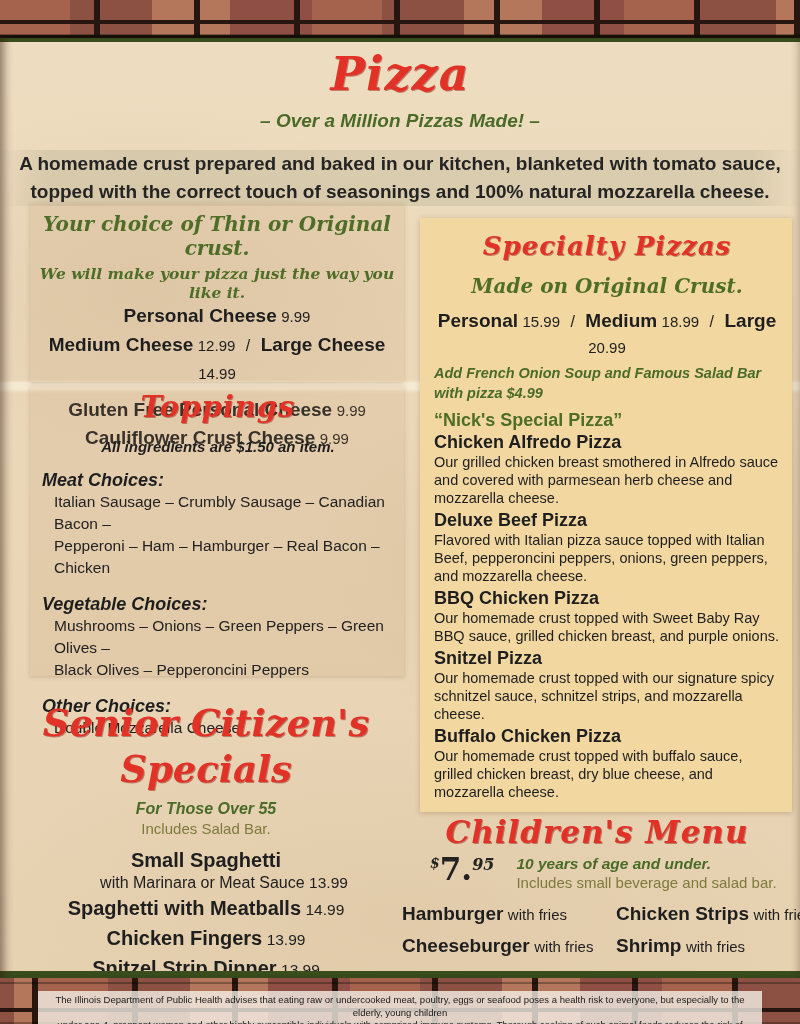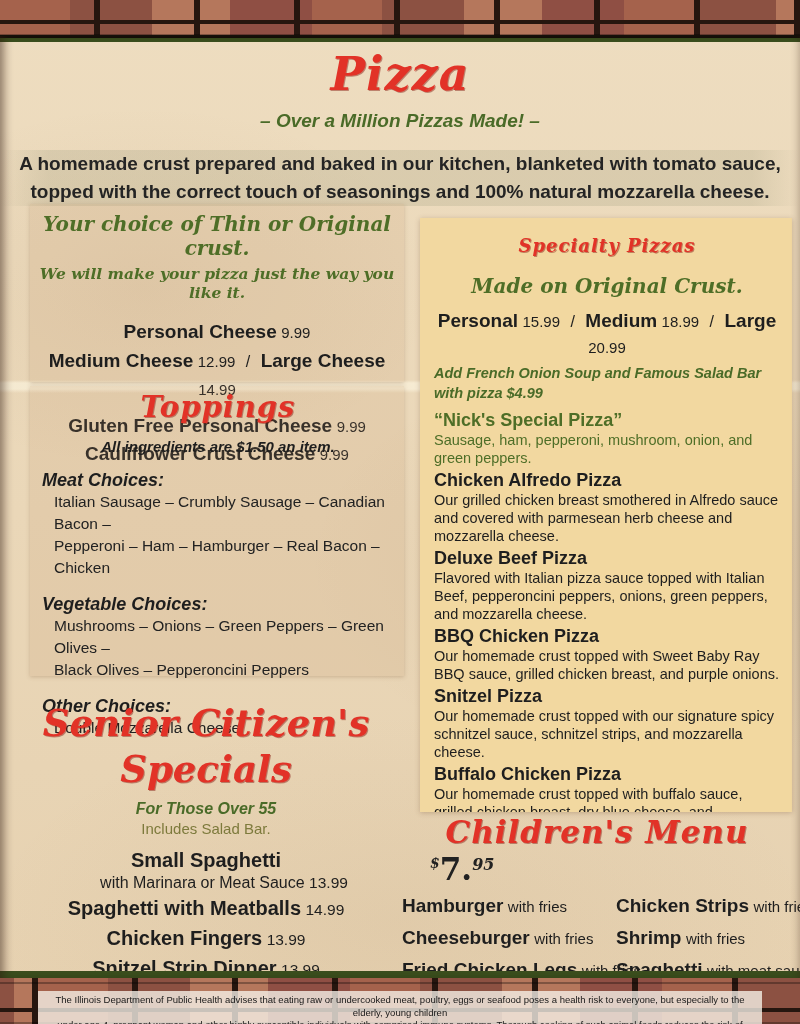--- a/index.html
+++ b/index.html
@@ -47,21 +47,21 @@
   .header{position:absolute;top:48px;left:0;width:800px;text-align:center;}
   .title{font-size:46px;line-height:52px;}
   .tagline{font-size:19px;font-weight:bold;font-style:italic;color:#4a6b28;margin-top:10px;}
   .intro{margin-top:18px;font-size:19px;font-weight:bold;color:#242424;}
   .intro div{line-height:28px;background:linear-gradient(90deg,rgba(150,150,118,0) 0%,rgba(150,150,118,0.22) 6%,rgba(150,150,118,0.22) 94%,rgba(150,150,118,0) 100%);}
   
   .panel{position:absolute;background:rgba(193,147,106,0.16);box-shadow:0 1px 4px rgba(110,70,40,0.25);}
   .crust-box{left:30px;top:204px;width:374px;height:178px;text-align:center;padding-top:8px;box-sizing:border-box;}
   .crust-h{font-size:20px;}
   .crust-sub{font-size:15.5px;margin-top:4px;}
-  .crust-items{margin-top:16px;}
+  .crust-items{margin-top:0;}
   .mi-name{font-size:20px;font-weight:bold;}
   .mi-price{font-size:15px;}
   .crust-row{line-height:28px;}
   .crust-row.gap{margin-top:9px;line-height:26px;}
   .crust-row .mi-name{font-size:19px;}
   .slash{font-size:16px;padding:0 6px;}
   .toppings-box{left:30px;top:386px;width:374px;height:290px;box-sizing:border-box;padding:2px 10px 0 12px;}
   .top-h{text-align:center;font-size:29px;line-height:38px;}
   .top-note{text-align:center;font-size:15px;font-weight:bold;font-style:italic;margin-top:12px;}
   .tgroup{margin-top:15px;}
@@ -74,21 +74,21 @@
   .senior-sub2{font-size:15px;margin-top:2px;}
   .sr-items{margin-top:12px;}
   .sr-name{font-size:20px;font-weight:bold;}
   .sr-price{font-size:15.5px;}
   .sr-sub{font-size:16px;line-height:22px;padding-left:36px;}
   .sr-row{line-height:29px;}
   
   .specialty-box{position:absolute;left:420px;top:218px;width:372px;height:594px;
     background:#f2d8a0;box-shadow:0 1px 5px rgba(110,70,40,0.3);
     box-sizing:border-box;padding:8px 12px 0 14px;overflow:hidden;}
-  .sp-h{text-align:center;font-size:18px;line-height:36px;margin-top:2px;}
+  .sp-h{text-align:center;font-size:26px;line-height:36px;margin-top:2px;}
   .sp-sub{text-align:center;font-size:20px;margin-top:10px;}
   .sp-sizes{text-align:center;margin-top:10px;line-height:26px;}
   .sp-sizes .mi-name{font-size:19px;}
   .sp-note{font-size:14.5px;font-weight:bold;font-style:italic;color:#4a6b28;line-height:20px;margin-top:2px;margin-bottom:6px;}
   .sp-item-name{font-size:18px;font-weight:bold;line-height:22px;}
   .sp-desc{font-size:14.5px;line-height:18px;width:348px;margin-bottom:2px;}
   .sp-item-name.green, .sp-desc.green{color:#4e6e27;}
   
   .children{position:absolute;left:396px;top:812px;width:402px;}
   .ch-h{text-align:center;font-size:31px;line-height:40px;}
@@ -208,21 +208,20 @@
       <span class="mi-name">Medium</span>
       <span class="mi-price">18.99</span>
       <span class="slash">/</span>
       <span class="mi-name">Large</span>
       <span class="mi-price">20.99</span>
     </div>
     <div class="sp-note">Add French Onion Soup and Famous Salad Bar with pizza $4.99</div>
 
     <div>
       <div class="sp-item-name green">“Nick's Special Pizza”</div>
-      <div class="sp-desc green">Sausage, ham, pepperoni, mushroom, onion, and green peppers.</div>
     </div>
     <div>
       <div class="sp-item-name">Chicken Alfredo Pizza</div>
       <div class="sp-desc">Our grilled chicken breast smothered in Alfredo sauce and covered with parmesean herb cheese and mozzarella cheese.</div>
     </div>
     <div>
       <div class="sp-item-name">Deluxe Beef Pizza</div>
       <div class="sp-desc">Flavored with Italian pizza sauce topped with Italian Beef, pepperoncini peppers, onions, green peppers, and mozzarella cheese.</div>
     </div>
     <div>
@@ -239,20 +238,24 @@
     </div>
 
   </div>
 
   <div class="children">
     <div class="ch-h script">Children's Menu</div>
     <div class="ch-price-row">
       <div class="ch-price">
         <span class="ch-d">$</span><span class="ch-m">7.</span><span class="ch-c">95</span>
       </div>
+      <div class="ch-notes">
+        <div class="ch-note1">10 years of age and under.</div>
+        <div class="ch-note2 olive">Includes small beverage and salad bar.</div>
+      </div>
     </div>
     <div class="ch-items">
       <div class="ch-item">
         <span class="ch-nm">Hamburger</span>
         <span class="ch-sfx">with fries</span>
       </div>
       <div class="ch-item">
         <span class="ch-nm">Chicken Strips</span>
         <span class="ch-sfx">with fries</span>
       </div>

